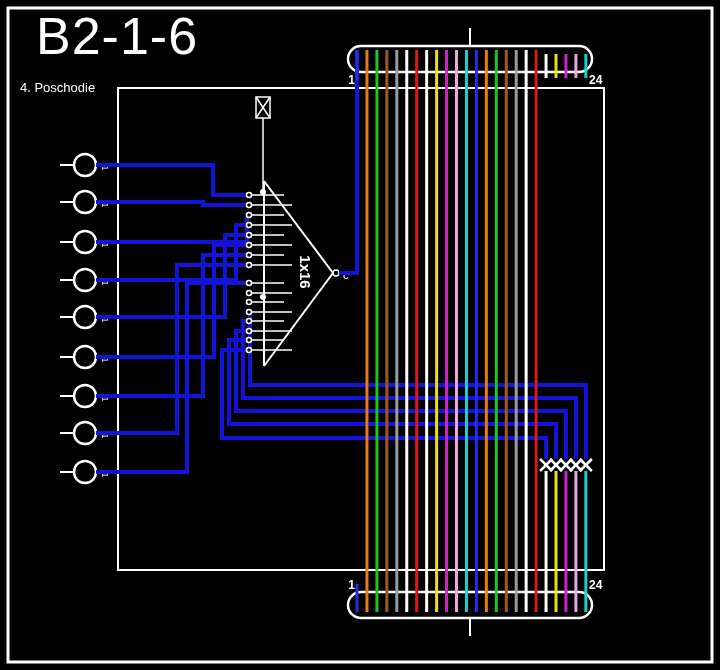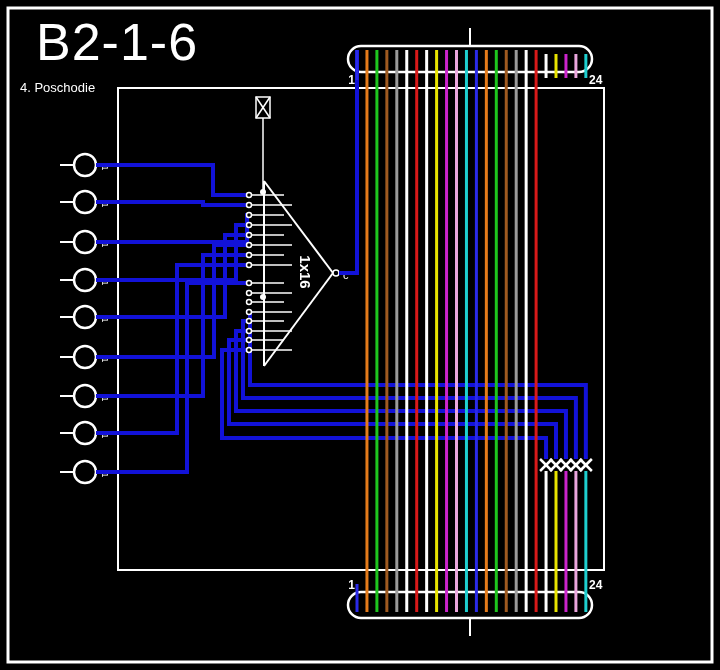--- a/index.html
+++ b/index.html
@@ -1,20 +1,20 @@
 <!DOCTYPE html>
 <html><head>
 <meta charset="utf-8">
 <style>
   html,body{margin:0;padding:0;background:#000;}
   #stage{position:relative;width:720px;height:670px;background:#000;overflow:hidden;
          font-family:"Liberation Sans",sans-serif;}
   #stage svg{position:absolute;left:0;top:0;}
   .ovl{position:absolute;color:#fff;white-space:nowrap;}
-  #title{left:36px;top:12px;font-size:52px;letter-spacing:1px;}
+  #title{left:36px;top:6px;font-size:52px;letter-spacing:1px;}
   #subtitle{left:20px;top:80px;font-size:13px;}
   #olt{left:610px;top:38px;font-size:29px;letter-spacing:2px;}
 </style>
 </head>
 <body>
 
 <div id="stage">
   <svg id="diagram" width="720" height="670" viewBox="0 0 720 670">
       <rect x="8" y="8" width="704" height="654" fill="none" stroke="#ffffff" stroke-width="3"></rect>
       <rect x="118" y="88" width="486" height="482" fill="none" stroke="#ffffff" stroke-width="2"></rect>

